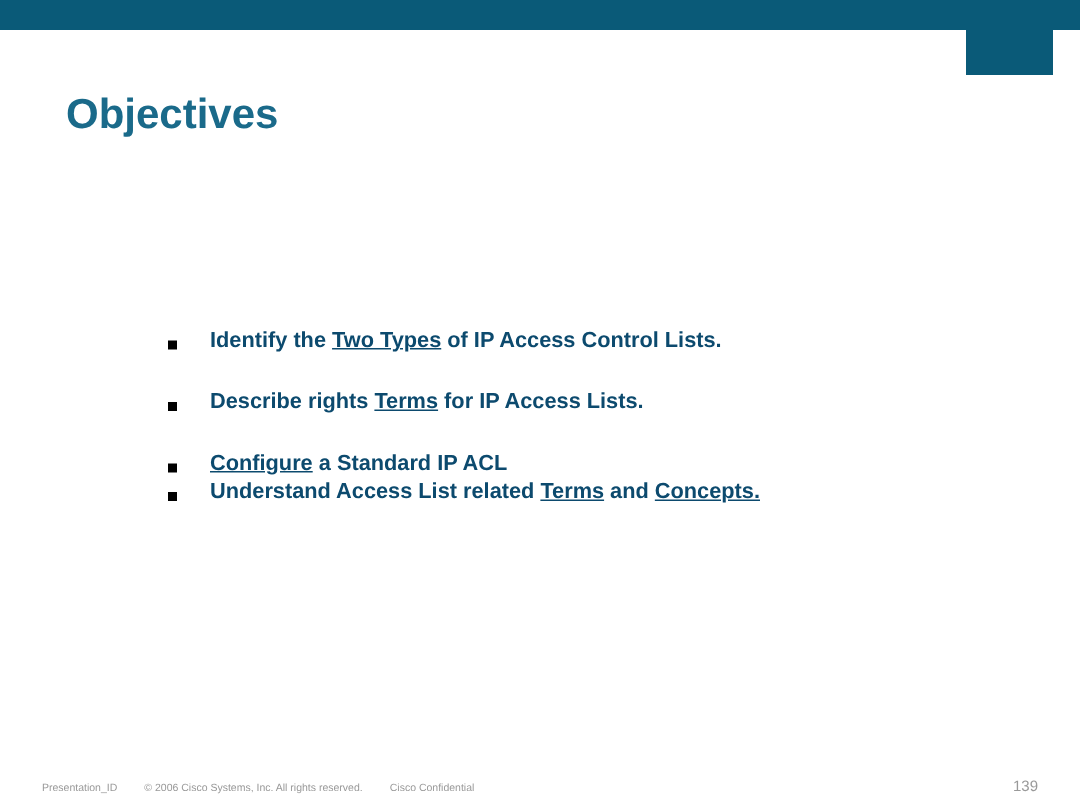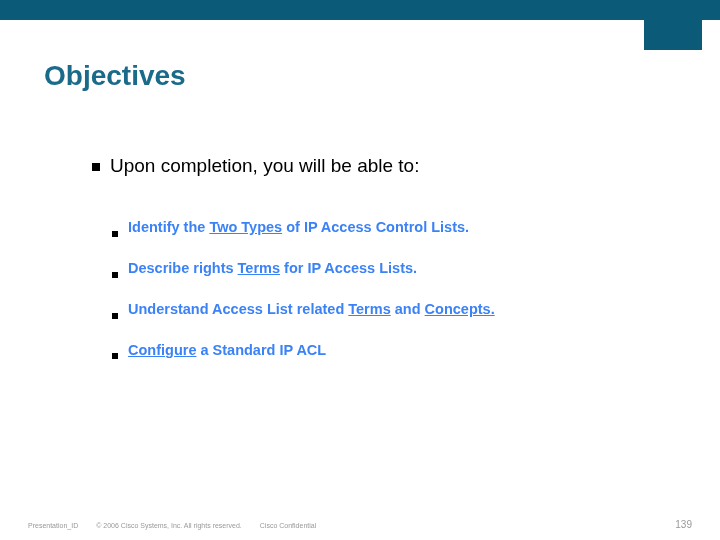--- a/index.html
+++ b/index.html
@@ -4,21 +4,21 @@
 <style>
   * { margin: 0; padding: 0; box-sizing: border-box; }
   html, body { width: 720px; height: 540px; font-family: Arial, Helvetica, sans-serif; background: #fff; overflow: hidden; }
   .slide { position: relative; width: 720px; height: 540px; }
   .topbar { position: absolute; top: 0; left: 0; width: 720px; height: 20px; background: #0a5a78; }
   .corner { position: absolute; top: 20px; right: 18px; width: 58px; height: 30px; background: #0a5a78; }
   .title { position: absolute; top: 60px; left: 44px; font-size: 28px; font-weight: bold; color: #1a6a8a; }
   .main-bullet { position: absolute; top: 155px; left: 92px; font-size: 19px; color: #000; }
   .main-bullet .sq { display: inline-block; width: 8px; height: 8px; background: #000; vertical-align: middle; margin-right: 10px; }
   .sub-list { position: absolute; top: 218px; left: 112px; width: 540px; }
-  .sub-item { font-size: 14.5px; color: #3b82f6; display: flex; align-items: flex-end; }
+  .sub-item { font-size: 14.5px; color: #0c4a6e; display: flex; align-items: center; gap: 12px; }
   .sub-item .sq { display: inline-block; width: 6px; height: 6px; background: #000; margin-right: 10px; margin-top: 6px; flex-shrink: 0; }
   .sub-item .txt { line-height: 1.3; }
   .sub-item.i0 { margin-bottom: 22px; }
   .sub-item.i1 { margin-bottom: 22px; }
   .sub-item.i2 { margin-bottom: 22px; }
   .sub-item.i3 { }
   .footer { position: absolute; bottom: 10px; left: 28px; width: 664px; font-size: 7px; color: #999; display: flex; align-items: baseline; }
   .footer .pid { margin-right: 18px; }
   .footer .copy { margin-right: 18px; }
   .footer .conf { }
@@ -28,40 +28,37 @@
 </style>
 </head>
 <body>
 
 <div class="slide">
   <div class="topbar"></div>
   <div class="corner"></div>
 
   <div class="title">Objectives</div>
 
-  <div class="main-bullet">
-    <span class="sq"></span><span>Upon completion, you will be able to:</span>
-  </div>
 
   <div class="sub-list">
     <div class="sub-item i0">
       <span class="sq"></span>
       <span class="txt"><b><span>Identify the </span><u>Two Types</u><span> of IP Access Control Lists.</span></b></span>
     </div>
     <div class="sub-item i1">
       <span class="sq"></span>
       <span class="txt"><b><span>Describe rights </span><u>Terms</u><span> for IP Access Lists.</span></b></span>
     </div>
+    <div class="sub-item i3">
+      <span class="sq"></span>
+      <span class="txt"><b><span></span><u>Configure</u><span> a Standard IP ACL</span></b></span>
+    </div>
     <div class="sub-item i2">
       <span class="sq"></span>
       <span class="txt"><b><span>Understand Access List related </span><u>Terms</u><span> and </span><u>Concepts.</u><span></span></b></span>
-    </div>
-    <div class="sub-item i3">
-      <span class="sq"></span>
-      <span class="txt"><b><span></span><u>Configure</u><span> a Standard IP ACL</span></b></span>
     </div>
   </div>
 
   <div class="footer">
     <span class="pid">Presentation_ID</span>
     <span class="copy">© 2006 Cisco Systems, Inc. All rights reserved.</span>
     <span class="conf">Cisco Confidential</span>
     <span class="pg">139</span>
   </div>
 </div>

